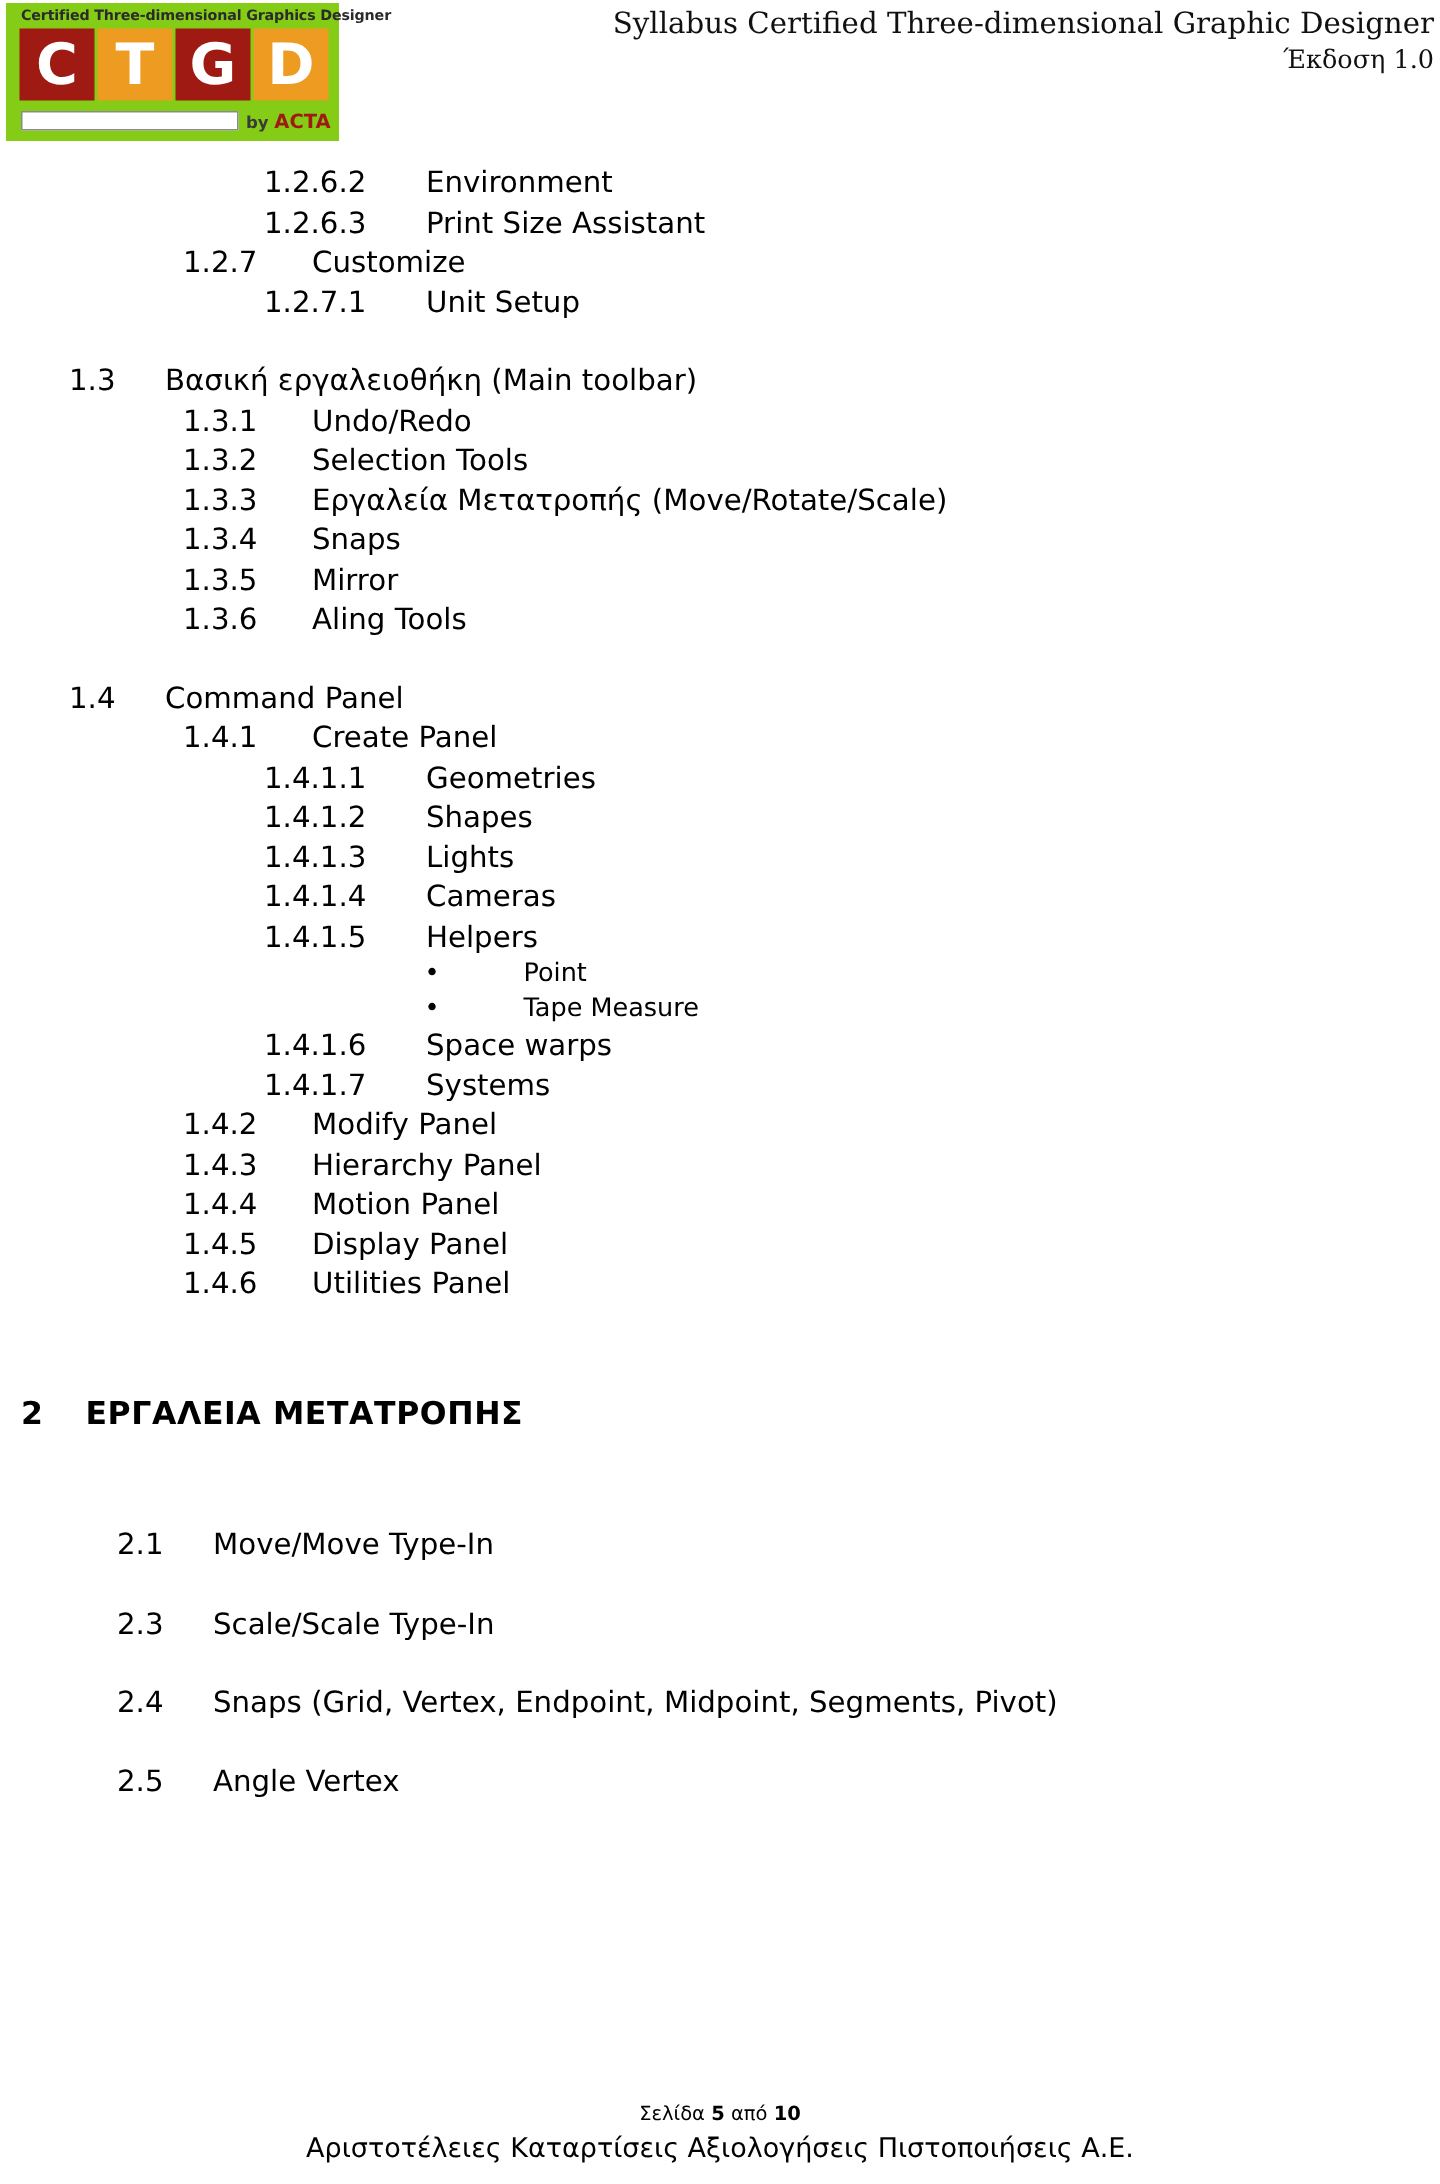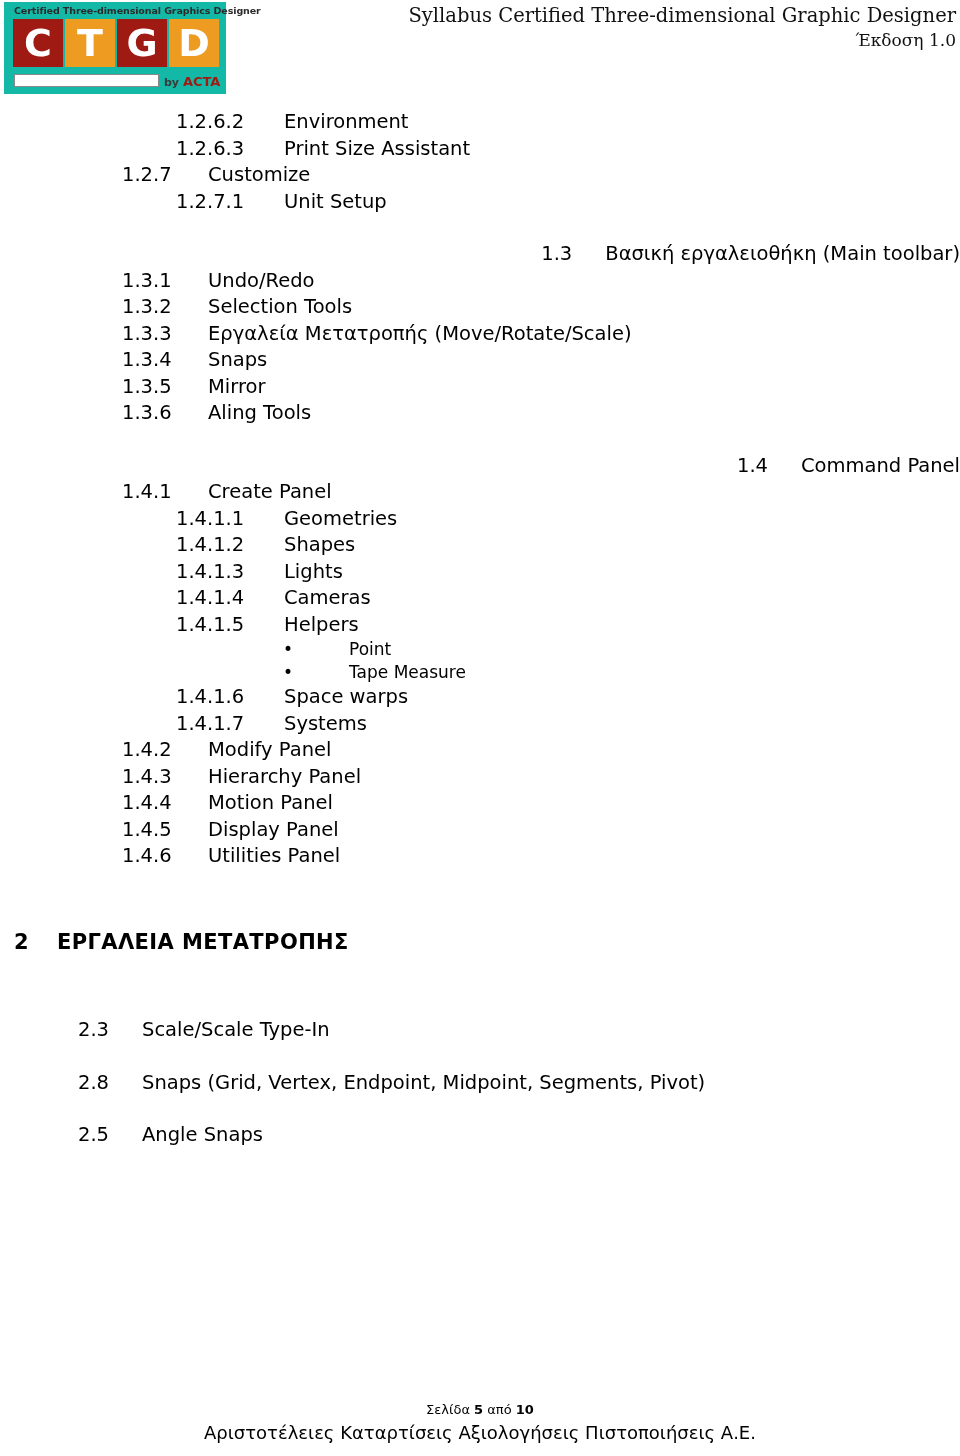--- a/index.html
+++ b/index.html
@@ -24,21 +24,21 @@
     width: 960px;
     height: 96px;
   }
 
   .logo {
     position: absolute;
     left: 4px;
     top: 2px;
     width: 222px;
     height: 92px;
-    background: #14b8a6;
+    background: #84cc16;
     box-sizing: border-box;
   }
   .logo-tagline {
     position: absolute;
     left: 10px;
     top: 3px;
     font-family: "DejaVu Sans", sans-serif;
     font-size: 9.5px;
     font-weight: bold;
     color: #2b2b2b;
@@ -134,21 +134,21 @@
     display: inline-block;
     text-align: left;
     flex: none;
   }
   .toc-label {
     display: inline-block;
     flex: none;
   }
 
   
-  .lvl1 { padding-left: 120px; justify-content: flex-end; }
+  .lvl1 { padding-left: 46px; }
   .lvl1 .toc-num  { width: 64px; }
   .lvl2 { padding-left: 122px; }
   .lvl2 .toc-num  { width: 86px; }
   .lvl3 { padding-left: 176px; }
   .lvl3 .toc-num  { width: 108px; }
 
   .toc-row.gap-before { margin-top: 26px; }
 
   
   .toc-bullet {
@@ -367,29 +367,33 @@
     </div>
   </div>
 
 <div class="chapter">
   <span class="chapter-num">2</span>
   <span class="chapter-label">ΕΡΓΑΛΕΙΑ ΜΕΤΑΤΡΟΠΗΣ</span>
 </div>
 
 <div class="sub2" style="top: 1018px;">
     <div class="sub2-row">
+      <span class="sub2-num">2.1</span>
+      <span class="sub2-label">Move/Move Type-In</span>
+    </div>
+    <div class="sub2-row">
       <span class="sub2-num">2.3</span>
       <span class="sub2-label">Scale/Scale Type-In</span>
     </div>
     <div class="sub2-row">
-      <span class="sub2-num">2.8</span>
+      <span class="sub2-num">2.4</span>
       <span class="sub2-label">Snaps (Grid, Vertex, Endpoint, Midpoint, Segments, Pivot)</span>
     </div>
     <div class="sub2-row">
       <span class="sub2-num">2.5</span>
-      <span class="sub2-label">Angle Snaps</span>
+      <span class="sub2-label">Angle Vertex</span>
     </div>
   </div>
 
 <div class="page-footer">
   <div class="footer-page"><span>Σελίδα </span><b>5</b><span> από </span><b>10</b></div>
   <div class="footer-org">Αριστοτέλειες Καταρτίσεις Αξιολογήσεις  Πιστοποιήσεις Α.Ε.</div>
 </div>
 
 </body></html>

